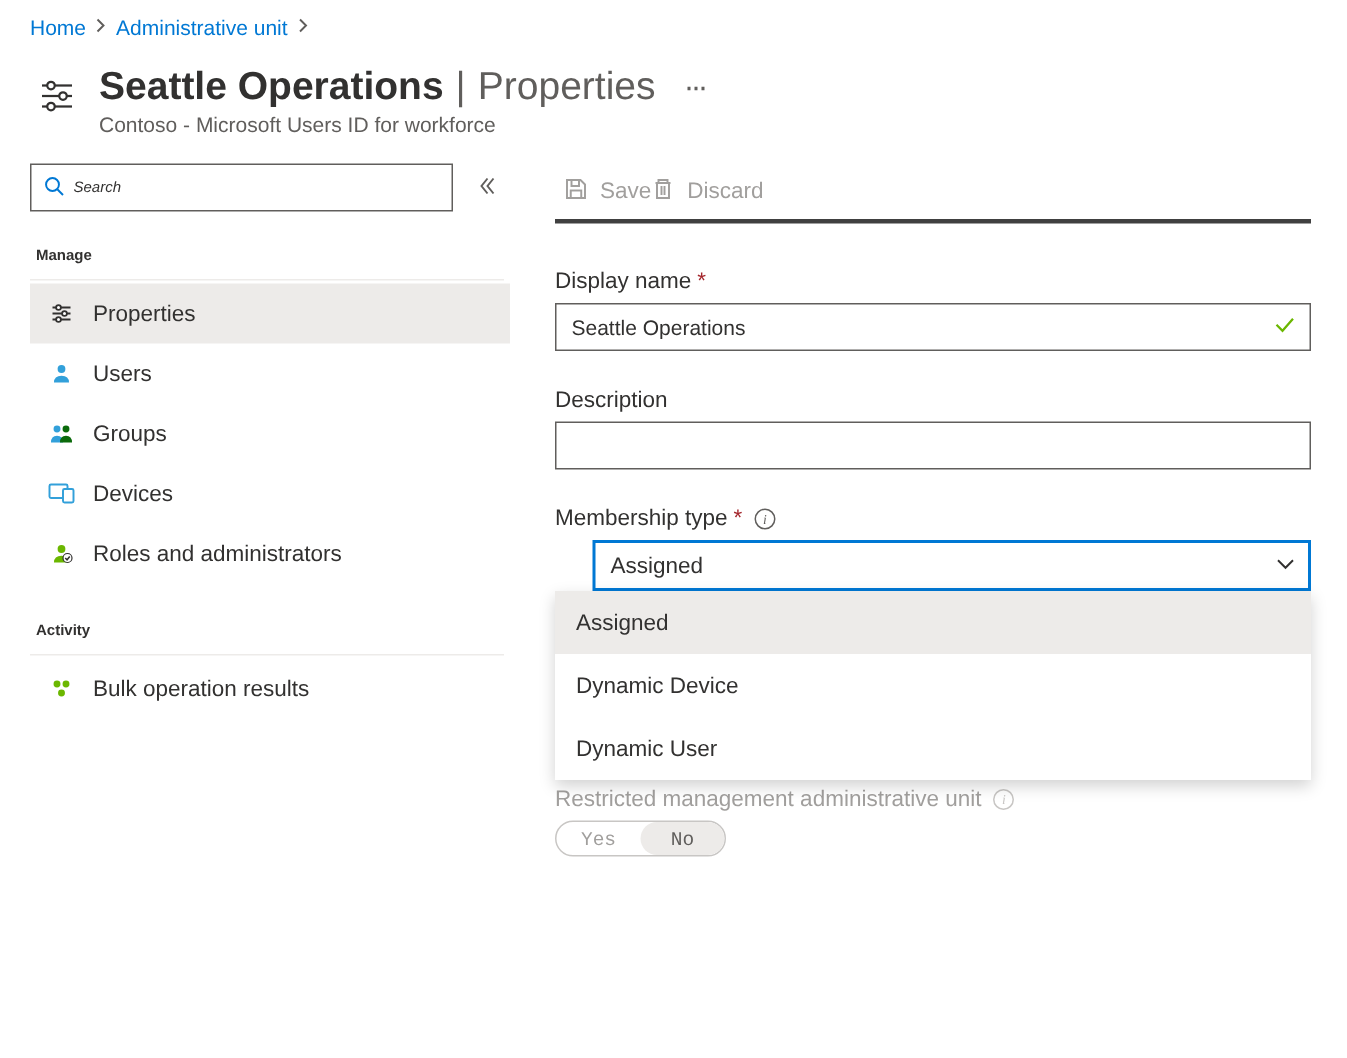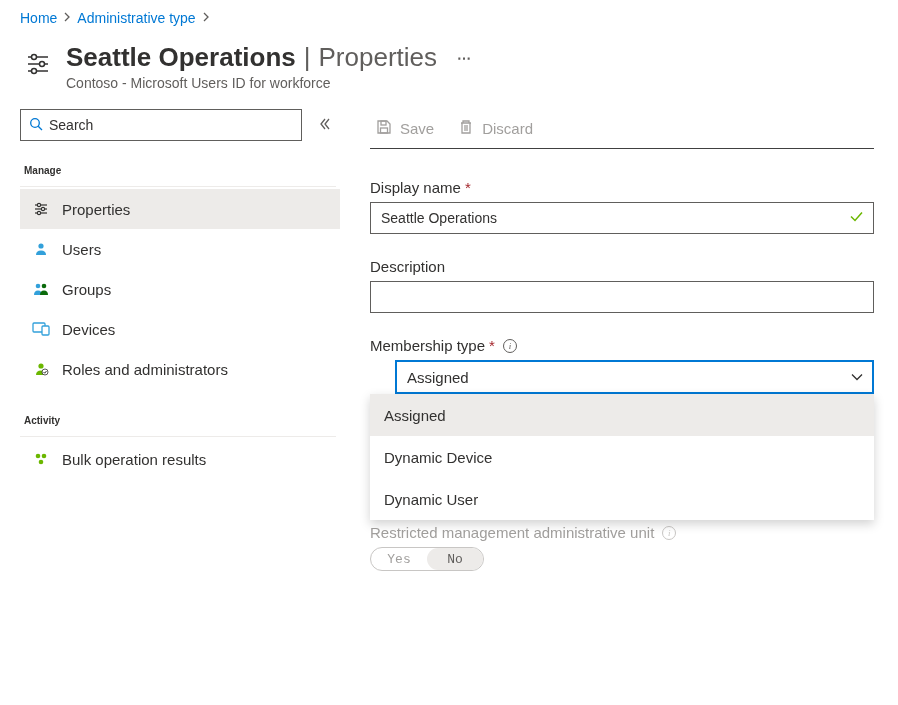--- a/index.html
+++ b/index.html
@@ -73,24 +73,25 @@
     flex: 1;
     border: 1px solid #605e5c;
     height: 32px;
     display: flex;
     align-items: center;
     padding: 0 8px;
   }
   .search-box input {
     border: none;
     outline: none;
-    font-size: 14px;
+    font-size: 10px;
     width: 100%;
     color: #323130;
     background: transparent;
+    font-style: italic;
   }
   .search-box input::placeholder { color: #323130; }
   .search-box .sicon { margin-right: 6px; }
   .collapse-icon { color: #605e5c; cursor: pointer; }
 
   .section-label {
     font-weight: 600;
     font-size: 10px;
     padding: 6px 4px 10px;
     border-bottom: 1px solid #edebe9;
@@ -113,23 +114,22 @@
   .activity { margin-top: 20px; }
 
   
   .main {
     flex: 1;
     padding-left: 30px;
     padding-right: 24px;
   }
   .toolbar {
     display: flex;
-    gap: 24px;
     height: 40px;
-    border-bottom: 1px solid #404040;
+    border-bottom: 3px solid #404040;
     margin-bottom: 30px;
     padding-left: 6px;
   }
   .toolbar button {
     background: none;
     border: none;
     display: flex;
     align-items: center;
     gap: 8px;
     color: #a19f9d;
@@ -251,21 +251,21 @@
 </head>
 <body>
 
 <nav class="breadcrumb">
   <a href="#">Home</a>
   <span class="sep">
     <svg width="8" height="10" viewBox="0 0 8 10">
         <path d="M2 1 L6 5 L2 9" stroke="#605e5c" stroke-width="1.3" fill="none"></path>
       </svg>
   </span>
-  <a href="#">Administrative type</a>
+  <a href="#">Administrative unit</a>
   <span class="sep">
     <svg width="8" height="10" viewBox="0 0 8 10">
         <path d="M2 1 L6 5 L2 9" stroke="#605e5c" stroke-width="1.3" fill="none"></path>
       </svg>
   </span>
 </nav>
 
 <div class="page-head">
   <div class="head-icon">
     <svg width="28" height="28" viewBox="0 0 28 28">

